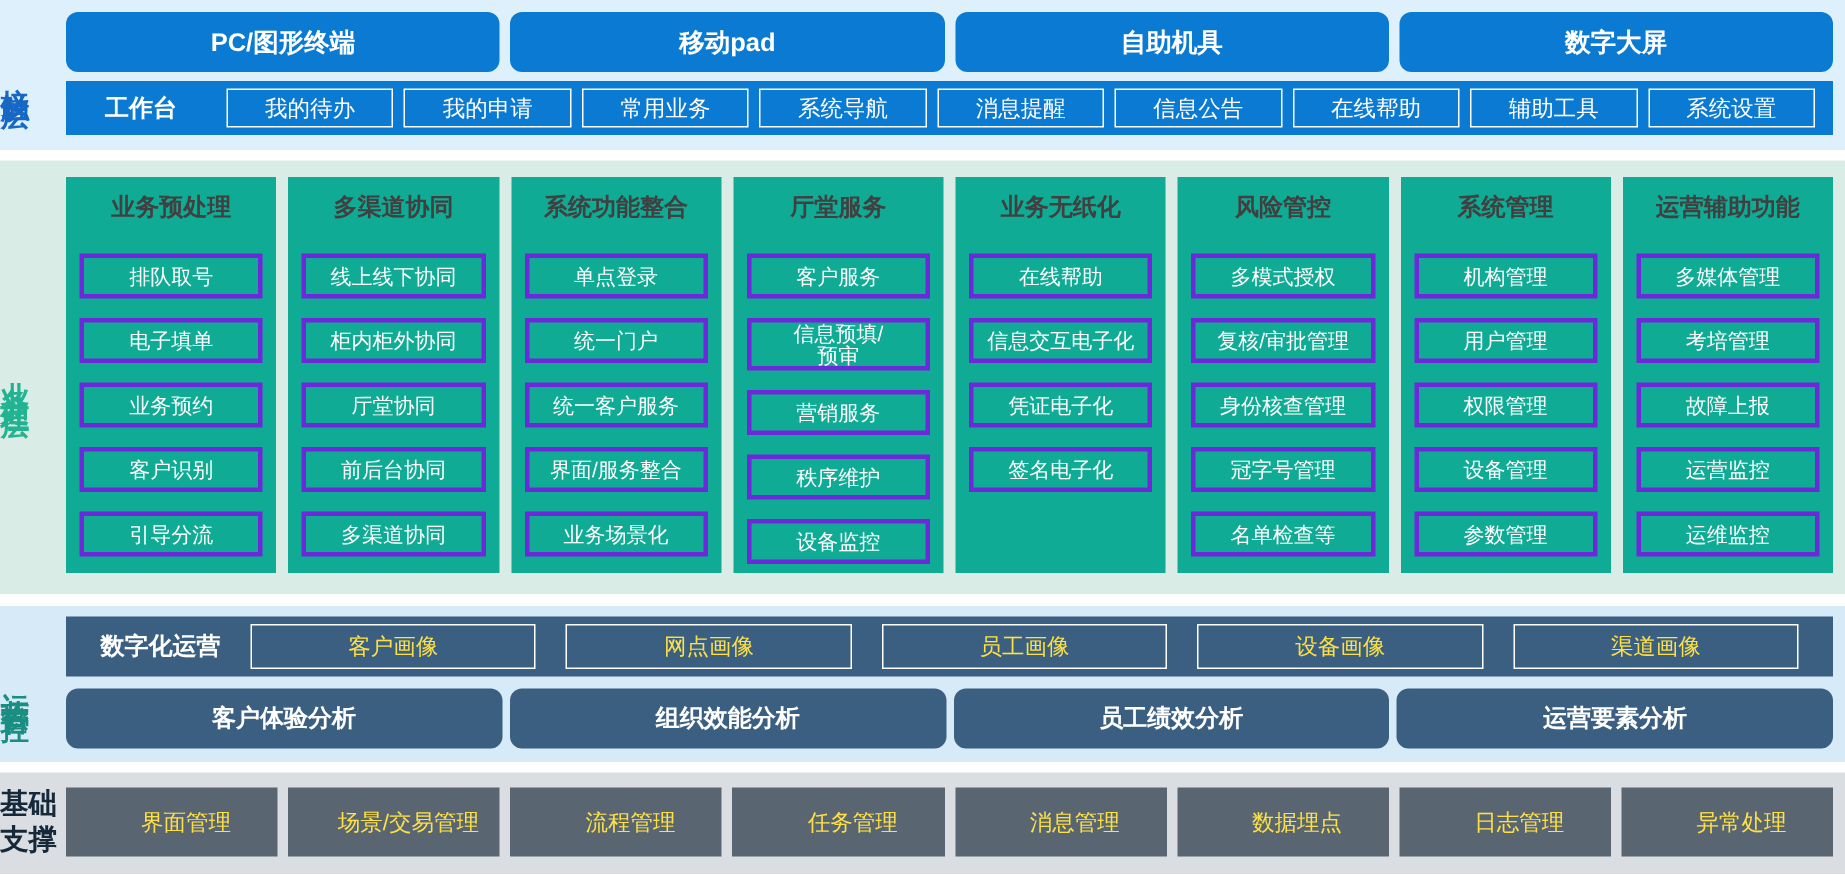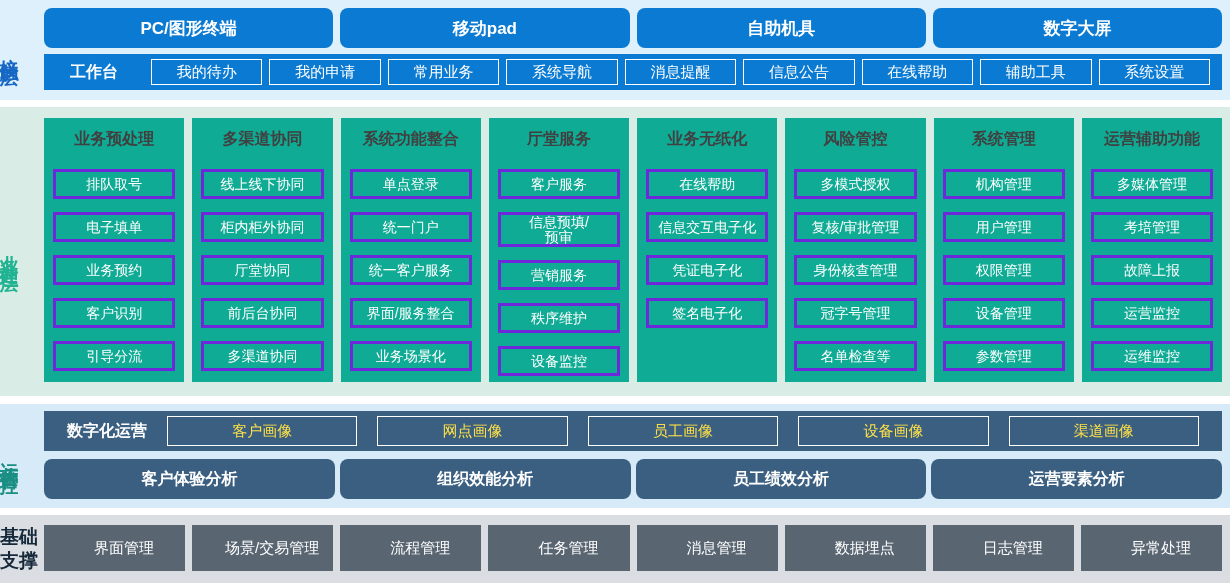--- a/index.html
+++ b/index.html
@@ -68,21 +68,21 @@
   }
   .analytics{margin-top:8px;height:40px;display:flex;gap:5px;}
   .analytic{
     flex:1;background:#3b5f81;border-radius:8px;color:#fff;font-weight:bold;font-size:16px;
     display:flex;align-items:center;justify-content:center;
   }
 
   
   .foundation-row{margin-top:10px;height:46px;display:flex;gap:7px;}
   .fbox{
-    flex:1;background:#596672;color:#ffffff;font-size:15px;
+    flex:1;background:#596672;color:#fde047;font-size:15px;
     display:flex;align-items:center;justify-content:center;padding-left:19px;
   }
 </style>
 </head>
 <body>
 
 <div class="stage">
 
   <section class="band band-contact">
     <div class="side">

